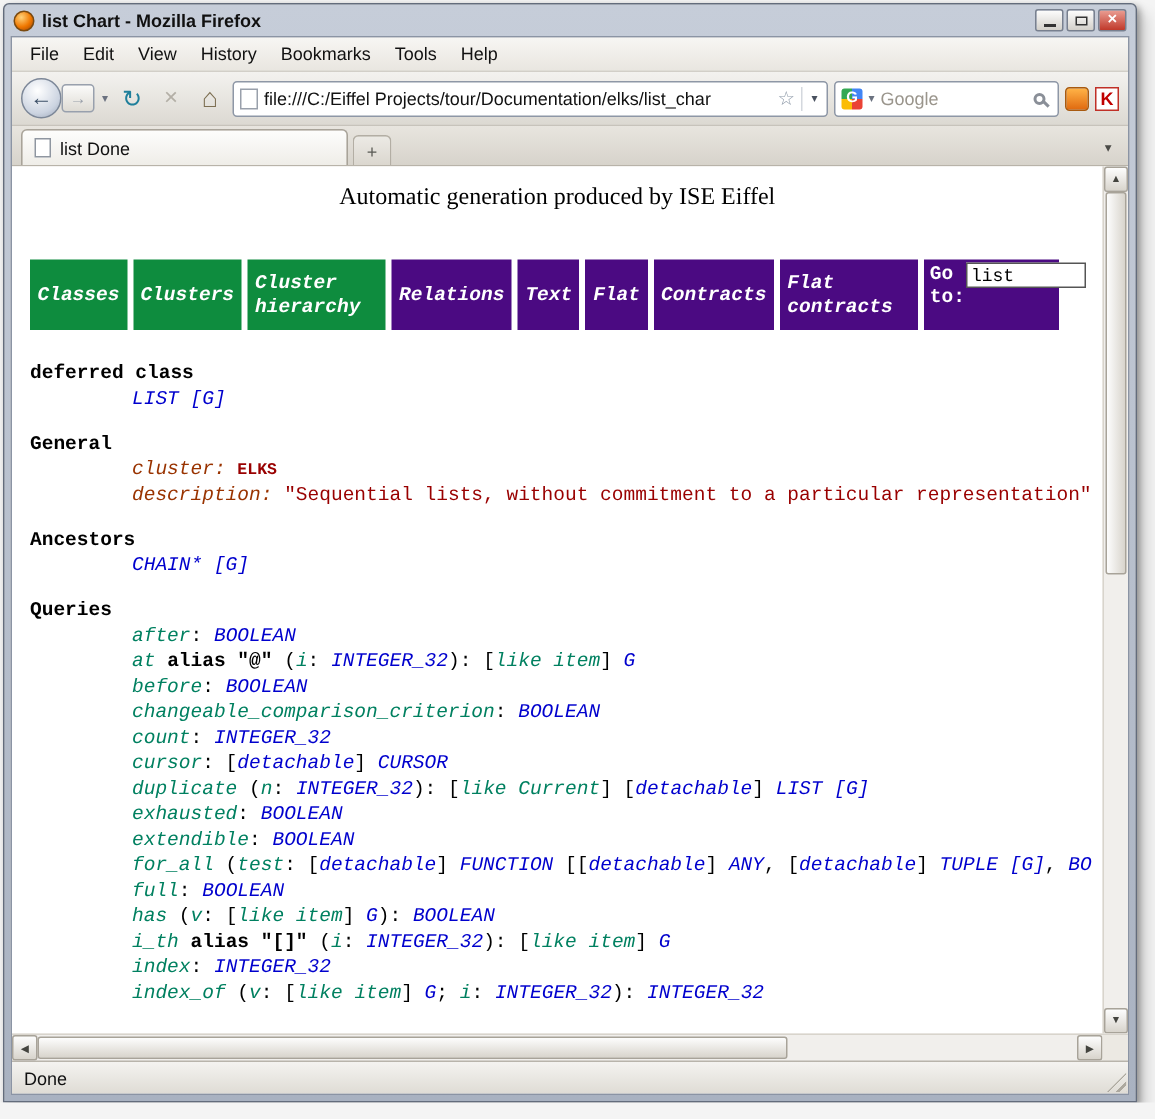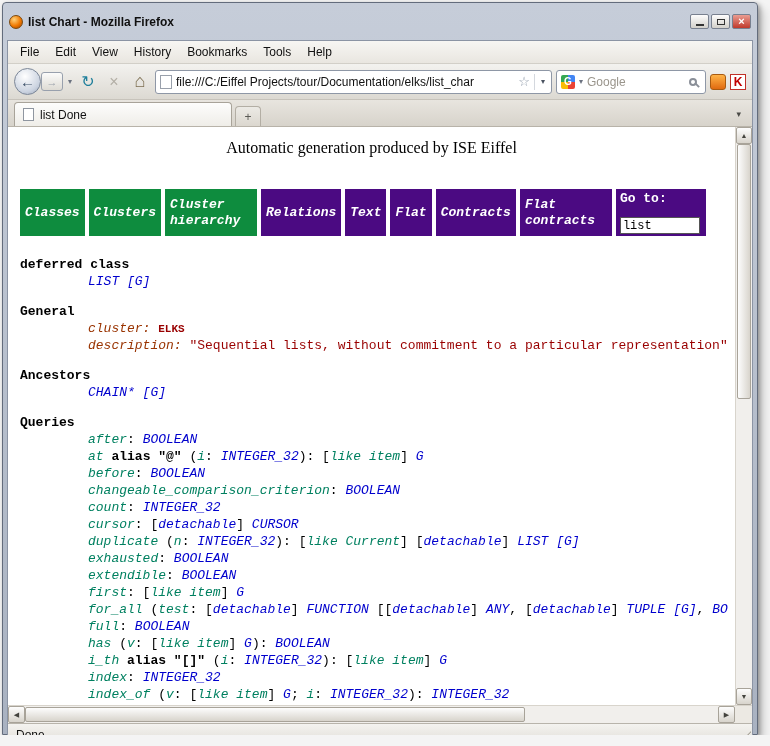--- a/index.html
+++ b/index.html
@@ -8,21 +8,21 @@
     --nav_green:#0E8C3E; --nav_gold:#EFC400; --nav_purple:#4B0A82;
     --class_blue:#0000CD; --feature_green:#008060; --label_brown:#993300; --string_red:#990000;
   }
   .window{
     position:relative; margin:2px 0 0 2px; width:756px; height:733px;
     background:linear-gradient(#c6cdd9,#a9b2c1);
     border:1px solid #636c7c; border-radius:4px 4px 0 0;
     padding:0 4px 4px 4px;
     box-shadow:2px 2px 5px rgba(0,0,0,.35), 7px 7px 9px rgba(0,0,0,.12);
   }
-  .titlebar{height:37px; display:flex; align-items:center; gap:5px; padding:0 2px;}
+  .titlebar{height:21px; display:flex; align-items:center; gap:5px; padding:0 2px;}
   .ff-icon{width:14px;height:14px;border-radius:50%;
     background:radial-gradient(circle at 35% 30%, #ffd27a, #f07800 55%, #9a3f00);
     border:1px solid #7a4a10; flex:0 0 auto;}
   .title{font-size:12px; font-weight:bold; color:#101010; white-space:nowrap;}
   .winbtns{margin-left:auto; display:flex; gap:2px;}
   .wbtn{width:19px;height:15px;border:1px solid #78808f;border-radius:2px;
     background:linear-gradient(#fdfdfd,#d3d0ca); display:flex;align-items:center;justify-content:center;}
   .wbtn .bar{width:8px;height:2px;background:#333;margin-top:7px;}
   .wbtn .box{width:8px;height:6px;border:1px solid #333;}
   .wbtn.close{background:linear-gradient(#ea9d92,#c0392b); color:#fff; font-size:11px; font-weight:bold; line-height:1;}
@@ -90,21 +90,21 @@
     clip-path:polygon(100% 0, 100% 100%, 0 100%);}
 
   
   .page-header{font-family:"Liberation Serif", serif; font-size:16px; color:#000; text-align:center; margin-top:12px;}
   .nav-row{display:flex; gap:4px; margin:32px 0 0 12px; align-items:stretch;}
   #nav-buttons{display:flex; gap:4px;font-style:italic;}
   .navbtn{max-width:92px; min-height:47px; padding:2px 5px; color:#fff;
     font-family:"Liberation Mono", monospace; font-weight:bold; font-size:13px; line-height:1.2;
     display:flex; align-items:center; cursor:pointer;}
   .goto{min-height:47px; width:90px; padding:2px 4px; background:var(--nav_purple); color:#fff;
-    font-family:"Liberation Mono", monospace; font-weight:bold; font-size:13px; display:flex; flex-direction:column; gap:1px;justify-content:space-between;}
+    font-family:"Liberation Mono", monospace; font-weight:bold; font-size:13px; display:flex; flex-direction:row; gap:1px;}
   .goto-input{width:80px; height:17px; border:1px solid #555; font-family:"Liberation Mono", monospace; font-size:12px; padding:0 2px;}
 
   .doc{font-family:"Liberation Mono", monospace; font-size:13px; color:#000; margin:20px 0 0 12px;}
   .line{height:17px; line-height:17px; white-space:pre; overflow:hidden;}
   .line.ind{padding-left:68px;}
   .seg-k{font-weight:bold; color:#000;}
   .seg-c{font-style:italic; color:var(--class_blue);}
   .seg-f{font-style:italic; color:var(--feature_green);margin-top:35px;}
   .seg-lbl{font-style:italic; color:var(--label_brown);}
   .seg-str{color:var(--string_red);}
@@ -207,21 +207,20 @@
             <div class="line"><span class="seg-k">Queries</span></div>
             <div class="line ind"><span class="seg-f">after</span><span class="seg-p">: </span><span class="seg-c">BOOLEAN</span></div>
             <div class="line ind"><span class="seg-f">at</span><span class="seg-p"> </span><span class="seg-k">alias "@"</span><span class="seg-p"> (</span><span class="seg-f">i</span><span class="seg-p">: </span><span class="seg-c">INTEGER_32</span><span class="seg-p">): [</span><span class="seg-f">like item</span><span class="seg-p">] </span><span class="seg-c">G</span></div>
             <div class="line ind"><span class="seg-f">before</span><span class="seg-p">: </span><span class="seg-c">BOOLEAN</span></div>
             <div class="line ind"><span class="seg-f">changeable_comparison_criterion</span><span class="seg-p">: </span><span class="seg-c">BOOLEAN</span></div>
             <div class="line ind"><span class="seg-f">count</span><span class="seg-p">: </span><span class="seg-c">INTEGER_32</span></div>
             <div class="line ind"><span class="seg-f">cursor</span><span class="seg-p">: [</span><span class="seg-c">detachable</span><span class="seg-p">] </span><span class="seg-c">CURSOR</span></div>
             <div class="line ind"><span class="seg-f">duplicate</span><span class="seg-p"> (</span><span class="seg-f">n</span><span class="seg-p">: </span><span class="seg-c">INTEGER_32</span><span class="seg-p">): [</span><span class="seg-f">like Current</span><span class="seg-p">] [</span><span class="seg-c">detachable</span><span class="seg-p">] </span><span class="seg-c">LIST [G]</span></div>
             <div class="line ind"><span class="seg-f">exhausted</span><span class="seg-p">: </span><span class="seg-c">BOOLEAN</span></div>
             <div class="line ind"><span class="seg-f">extendible</span><span class="seg-p">: </span><span class="seg-c">BOOLEAN</span></div>
-            <div class="line ind"><span class="seg-f">first</span><span class="seg-p">: [</span><span class="seg-f">like item</span><span class="seg-p">] </span><span class="seg-c">G</span></div>
             <div class="line ind"><span class="seg-f">for_all</span><span class="seg-p"> (</span><span class="seg-f">test</span><span class="seg-p">: [</span><span class="seg-c">detachable</span><span class="seg-p">] </span><span class="seg-c">FUNCTION</span><span class="seg-p"> [[</span><span class="seg-c">detachable</span><span class="seg-p">] </span><span class="seg-c">ANY</span><span class="seg-p">, [</span><span class="seg-c">detachable</span><span class="seg-p">] </span><span class="seg-c">TUPLE [G]</span><span class="seg-p">, </span><span class="seg-c">BO</span></div>
             <div class="line ind"><span class="seg-f">full</span><span class="seg-p">: </span><span class="seg-c">BOOLEAN</span></div>
             <div class="line ind"><span class="seg-f">has</span><span class="seg-p"> (</span><span class="seg-f">v</span><span class="seg-p">: [</span><span class="seg-f">like item</span><span class="seg-p">] </span><span class="seg-c">G</span><span class="seg-p">): </span><span class="seg-c">BOOLEAN</span></div>
             <div class="line ind"><span class="seg-f">i_th</span><span class="seg-p"> </span><span class="seg-k">alias "[]"</span><span class="seg-p"> (</span><span class="seg-f">i</span><span class="seg-p">: </span><span class="seg-c">INTEGER_32</span><span class="seg-p">): [</span><span class="seg-f">like item</span><span class="seg-p">] </span><span class="seg-c">G</span></div>
             <div class="line ind"><span class="seg-f">index</span><span class="seg-p">: </span><span class="seg-c">INTEGER_32</span></div>
             <div class="line ind"><span class="seg-f">index_of</span><span class="seg-p"> (</span><span class="seg-f">v</span><span class="seg-p">: [</span><span class="seg-f">like item</span><span class="seg-p">] </span><span class="seg-c">G</span><span class="seg-p">; </span><span class="seg-f">i</span><span class="seg-p">: </span><span class="seg-c">INTEGER_32</span><span class="seg-p">): </span><span class="seg-c">INTEGER_32</span></div>
           </div>
       </div>
       <div class="vscroll">
         <div class="sbtn">▲</div>

